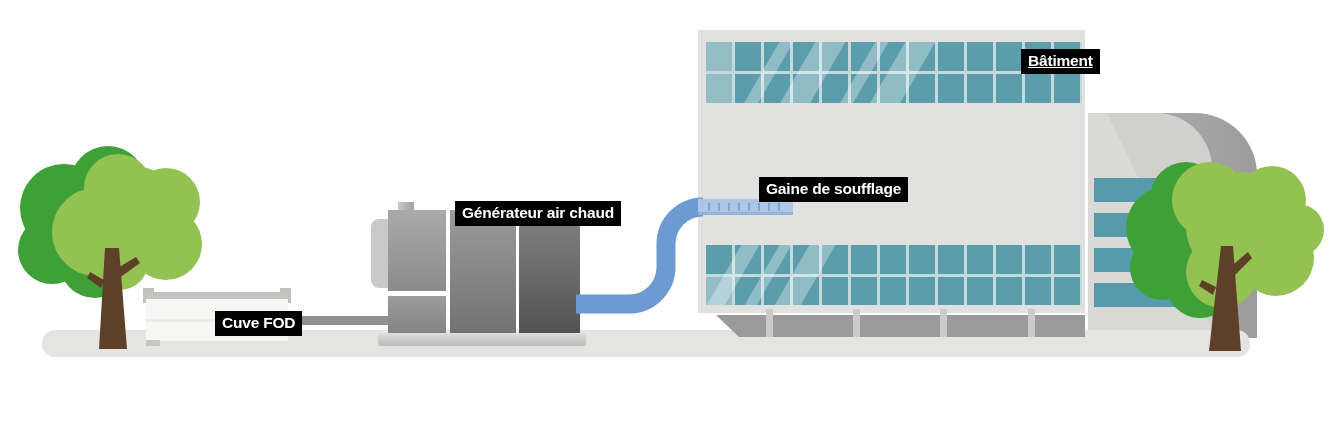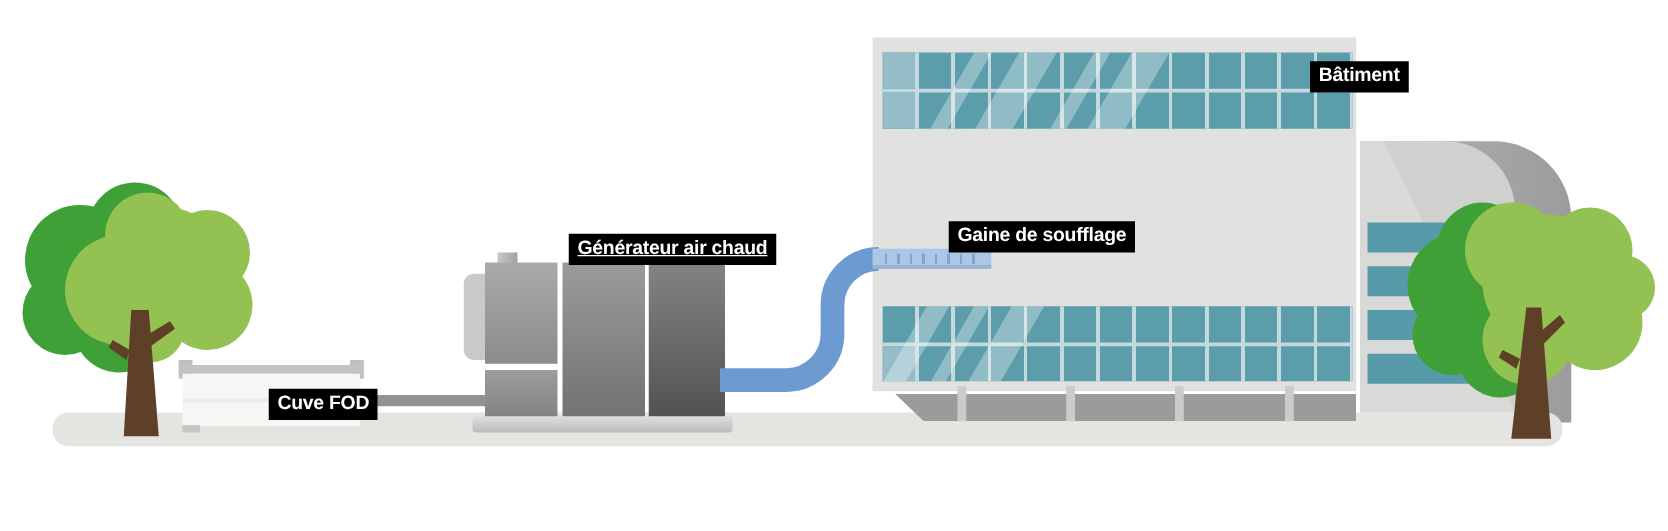--- a/index.html
+++ b/index.html
@@ -73,23 +73,23 @@
   
   .tree-svg{left:0;top:0;width:1334px;height:425px;z-index:6;pointer-events:none;}
   .c-dark{fill:var(--tree-dark-green);}
   .c-light{fill:var(--tree-light-green);}
   .trunk{fill:var(--trunk-brown);}
 
   
   .tag{background:var(--label-bg);color:var(--label-text);font-weight:bold;font-size:15.5px;
        line-height:1;padding:4px 7px 5px;white-space:nowrap;z-index:10;letter-spacing:-0.2px;}
   .lab-tank{left:215px;top:311px;}
-  .lab-gen{left:455px;top:187px;text-decoration:underline;}
+  .lab-gen{left:455px;top:201px;}
   .lab-duct{left:759px;top:177px;}
-  .lab-bld{left:1048px;top:49px;}
+  .lab-bld{left:1021px;top:49px;text-decoration:underline;}
 </style>
 </head>
 <body>
 
 <div class="scene">
 
   <div class="ground"></div>
 
   <div class="facade"></div>
   <div class="win-band band-top">

